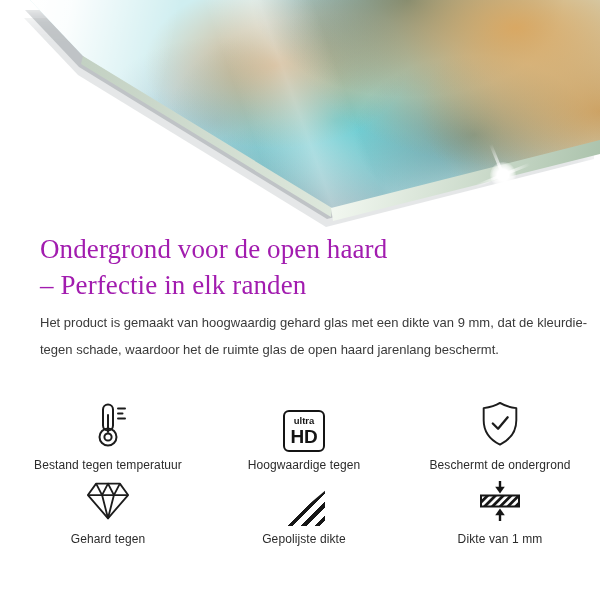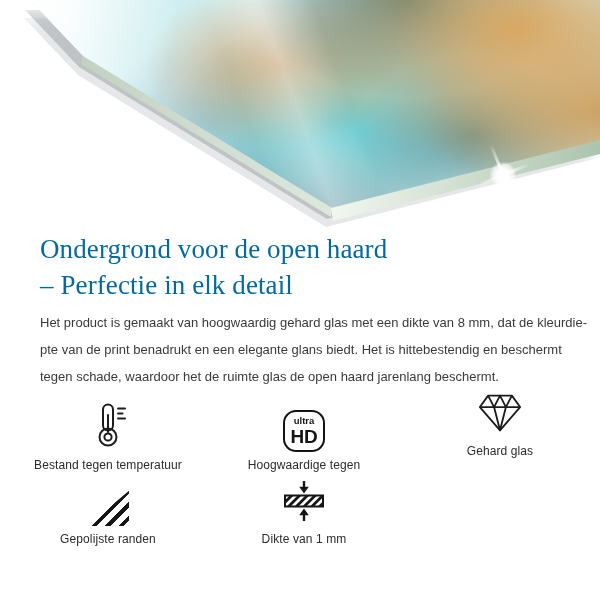--- a/index.html
+++ b/index.html
@@ -34,32 +34,32 @@
   .sparkle{position:absolute;left:470px;top:142px;width:66px;height:66px;transform:rotate(-22deg);}
   .sparkle .rv{position:absolute;left:50%;top:0;width:3px;height:100%;transform:translateX(-50%);
     background:linear-gradient(to bottom,rgba(255,255,255,0),rgba(255,255,255,.95) 44%,#fff 50%,rgba(255,255,255,.95) 56%,rgba(255,255,255,0));}
   .sparkle .rh{position:absolute;top:50%;left:6%;width:88%;height:3px;transform:translateY(-50%);
     background:linear-gradient(to right,rgba(255,255,255,0),#fff 50%,rgba(255,255,255,0));}
   .sparkle .core{position:absolute;left:50%;top:50%;width:26px;height:26px;transform:translate(-50%,-50%);
     background:radial-gradient(circle,#fff 0 32%,rgba(255,255,255,.65) 55%,rgba(255,255,255,0) 75%);border-radius:50%;}
 
   
   .heading{position:absolute;left:40px;top:231px;font-family:"Liberation Serif",serif;
-    font-size:27px;line-height:36px;font-weight:400;color:#0369a1;letter-spacing:.1px;}
+    font-size:27px;line-height:36px;font-weight:400;color:#a21caf;letter-spacing:.1px;}
   .para{position:absolute;left:40px;top:309px;font-size:13px;line-height:27px;color:#3a3a3a;}
 
   
   .features{position:absolute;left:10px;top:398px;width:588px;display:grid;
     grid-template-columns:repeat(3,196px);row-gap:14px;}
   .cell{display:flex;flex-direction:column;align-items:center;}
   .icon-slot{height:54px;display:flex;align-items:flex-end;justify-content:center;margin-bottom:6px;}
   .row2 .icon-slot{height:40px;}
   .cell .label{font-size:12px;color:#2b2b2b;letter-spacing:.1px;white-space:nowrap;}
   .ico{stroke:#1c1c1c;fill:none;stroke-width:2;}
-  .uhd{width:42px;height:42px;border:2.5px solid #141414;border-radius:13px;box-sizing:border-box;
+  .uhd{width:42px;height:42px;border:2.5px solid #141414;border-radius:6px;box-sizing:border-box;
     display:flex;flex-direction:column;align-items:center;justify-content:center;line-height:1;}
   .uhd .t1{font-size:9.5px;font-weight:bold;color:#141414;}
   .uhd .t2{font-size:19px;font-weight:bold;color:#141414;margin-top:1px;letter-spacing:-.3px;}
   .stripes{width:42px;height:36px;
     background:repeating-linear-gradient(135deg,#161616 0 4px,rgba(0,0,0,0) 4px 9.5px);
     clip-path:polygon(0 100%,100% 2%,100% 100%);}
 </style>
 </head>
 <body>
 
@@ -73,26 +73,25 @@
     <div class="edgeR"></div>
     <div class="sparkle">
       <div class="rv"></div>
         <div class="rh"></div>
         <div class="core"></div>
     </div>
   </div>
 
   <div class="heading">
     <div>Ondergrond voor de open haard</div>
-    <div>– Perfectie in elk detail</div>
+    <div>– Perfectie in elk randen</div>
   </div>
 
   <div class="para">
-    <div>Het product is gemaakt van hoogwaardig gehard glas met een dikte van 8 mm, dat de kleurdie-</div>
-    <div>pte van de print benadrukt en een elegante glans biedt. Het is hittebestendig en beschermt</div>
+    <div>Het product is gemaakt van hoogwaardig gehard glas met een dikte van 9 mm, dat de kleurdie-</div>
     <div>tegen schade, waardoor het de ruimte glas de open haard jarenlang beschermt.</div>
   </div>
 
   <div class="features">
 
     <div class="cell">
       <div class="icon-slot">
           <span>
         <svg width="42" height="46" viewBox="0 0 42 46" class="ico" stroke-linecap="round">
           <rect x="16" y="2.5" width="10" height="26" rx="5"></rect>
@@ -110,39 +109,49 @@
     <div class="cell">
       <div class="icon-slot">
           <span class="uhd">
         <span class="t1">ultra</span>
         <span class="t2">HD</span>
           </span>
       </div>
       <span class="label">Hoogwaardige tegen</span>
     </div>
 
+    <div class="cell">
+      <div class="icon-slot">
+          <span>
+        <svg width="46" height="48" viewBox="0 0 46 50" class="ico" stroke-linecap="round" stroke-linejoin="round">
+          <path d="M23 3 C27 5.5 33 7.5 40 8.5 V21 C40 33.5 33 41.5 23 46.5 C13 41.5 6 33.5 6 21 V8.5 C13 7.5 19 5.5 23 3 Z"></path>
+          <path d="M15.5 24.5 L21 30 L31 18" stroke-width="2.4"></path>
+        </svg></span>
+      </div>
+      <span class="label">Beschermt de ondergrond</span>
+    </div>
 
     <div class="cell row2">
       <div class="icon-slot">
           <span>
         <svg width="48" height="42" viewBox="0 0 50 46" class="ico" stroke-width="1.9" stroke-linejoin="round">
           <path d="M12 4 H38 L47 16.5 L25 42 L3 16.5 Z"></path>
           <path d="M3 16.5 H47"></path>
           <path d="M12 4 L18.5 16.5 L25 4 L31.5 16.5 L38 4"></path>
           <path d="M18.5 16.5 L25 42 L31.5 16.5"></path>
         </svg></span>
       </div>
-      <span class="label">Gehard glas</span>
+      <span class="label">Gehard tegen</span>
     </div>
 
     <div class="cell row2">
       <div class="icon-slot">
           <span class="stripes"></span>
         </div>
-      <span class="label">Gepolijste randen</span>
+      <span class="label">Gepolijste dikte</span>
     </div>
 
     <div class="cell row2">
       <div class="icon-slot">
           <span>
         <svg width="44" height="42" viewBox="0 0 44 42">
           <defs>
             <pattern id="hatch" patternUnits="userSpaceOnUse" width="5.5" height="5.5" patternTransform="rotate(45)">
               <rect width="2.8" height="5.5" fill="#161616"></rect>
             </pattern>

